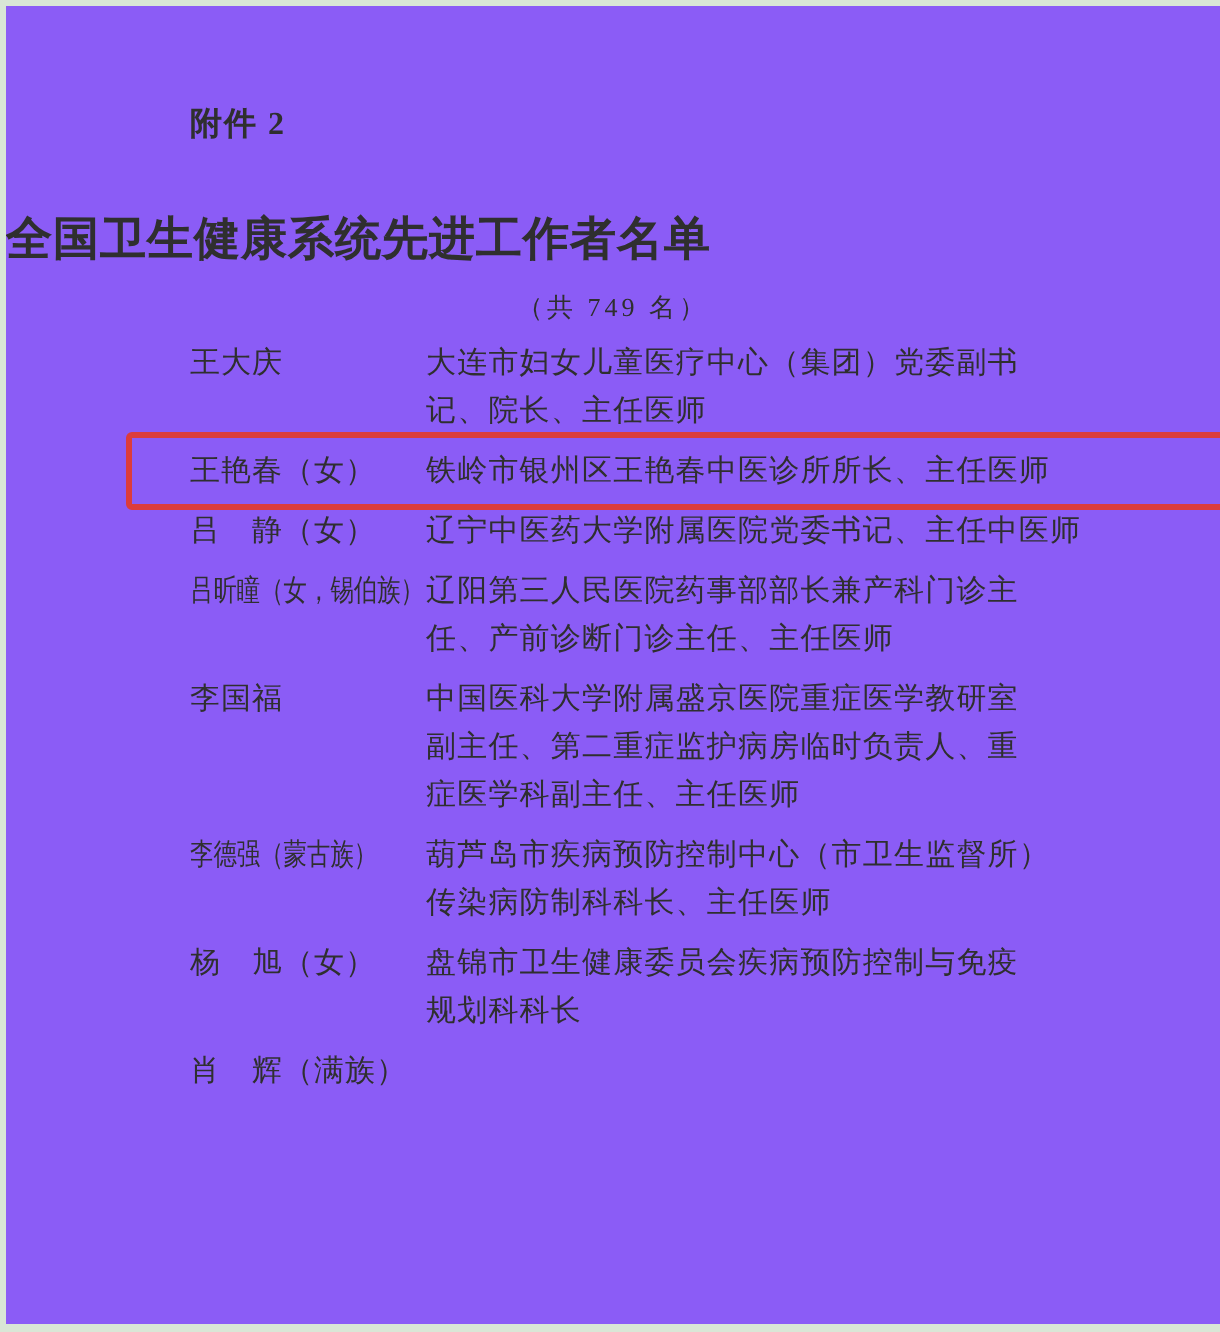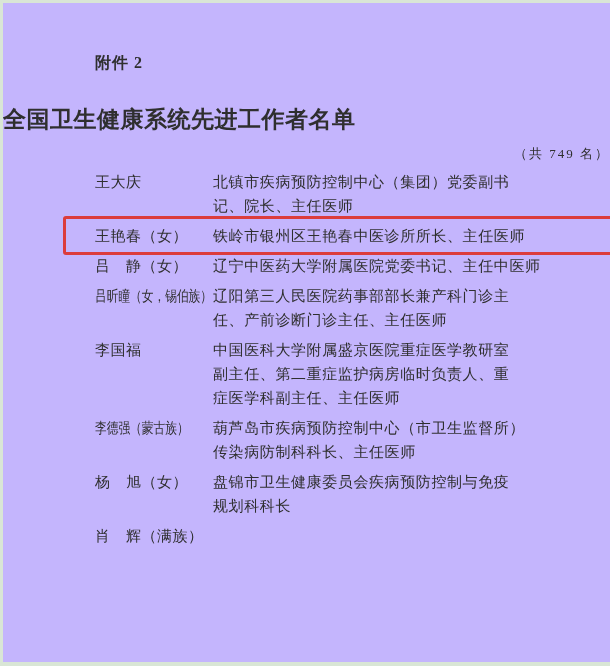--- a/index.html
+++ b/index.html
@@ -10,21 +10,21 @@
     width: 610px;
     height: 666px;
     overflow: hidden;
     background: #ffffff;
     font-family: "Liberation Serif", "DejaVu Serif", serif;
   }
   .page {
     box-sizing: border-box;
     width: 610px;
     height: 666px;
-    background: #c4b5fd;
+    background: #8b5cf6;
     border-top: 3px solid var(--frame);
     border-left: 3px solid var(--frame);
     border-bottom: 4px solid var(--frame);
     overflow: hidden;
     color: var(--ink);
   }
   .attachment {
     margin: 50px 0 0 92px;
     font-size: 16px;
     line-height: 20px;
@@ -34,21 +34,21 @@
   .title {
     margin: 32px 0 0 0;
     text-align: left;
     font-size: 23px;
     line-height: 30px;
     font-weight: bold;
     letter-spacing: 0.5px;
   }
   .subtitle {
     margin: 10px 0 0 0;
-    text-align: right;
+    text-align: center;
     font-size: 13px;
     line-height: 18px;
     letter-spacing: 2px;
   }
   .province {
     margin: 16px 0 0 0;
     text-align: center;
     font-size: 16px;
     line-height: 22px;
     font-weight: bold;
@@ -101,21 +101,21 @@
   <div class="attachment">附件 2</div>
 
   <div class="title">全国卫生健康系统先进工作者名单</div>
 
   <div class="subtitle">（共 749 名）</div>
 
 
   <div class="list" id="awardee-list">
       <div class="row">
         <div class="name">王大庆</div>
-        <div class="pos">北镇市疾病预防控制中心（集团）党委副书
+        <div class="pos">大连市妇女儿童医疗中心（集团）党委副书
 记、院长、主任医师</div>
       </div>
       <div class="row highlighted">
         <div class="name">王艳春（女）</div>
         <div class="pos">铁岭市银州区王艳春中医诊所所长、主任医师</div>
         <div class="hl-box"></div>
       </div>
       <div class="row">
         <div class="name">吕　静（女）</div>
         <div class="pos">辽宁中医药大学附属医院党委书记、主任中医师</div>

